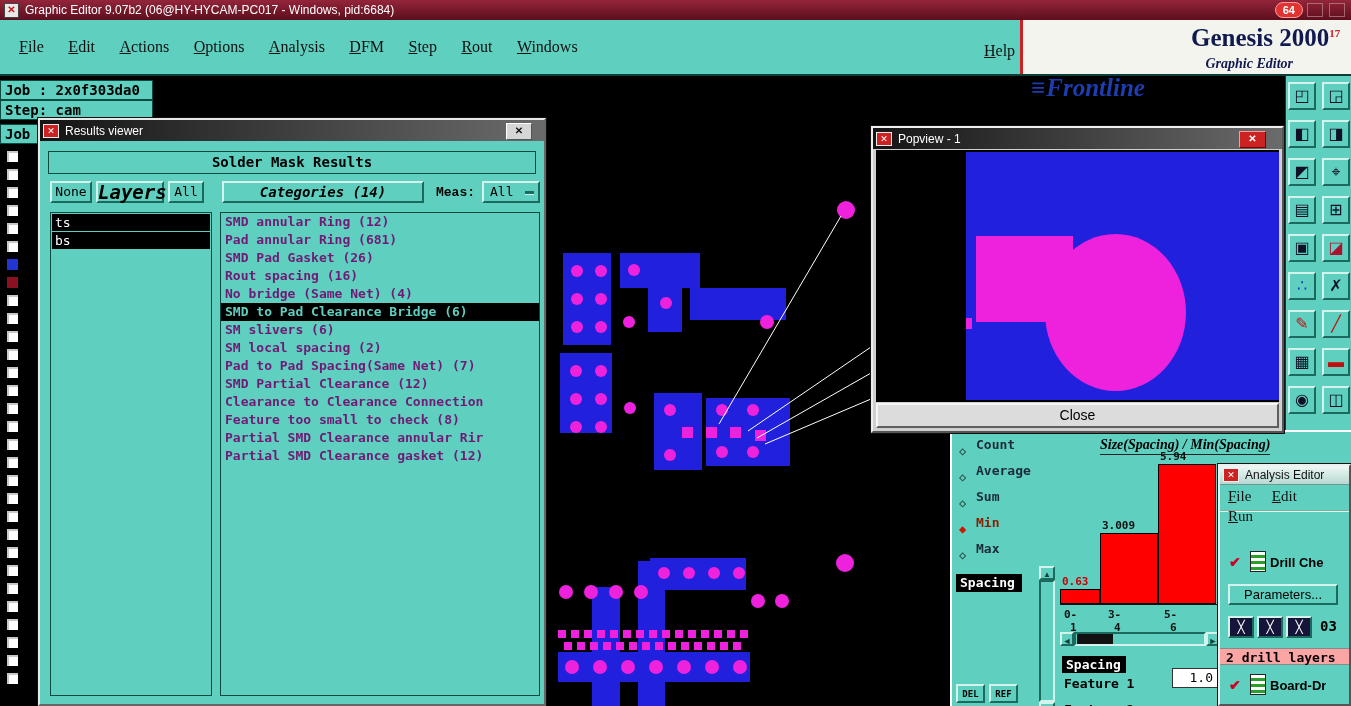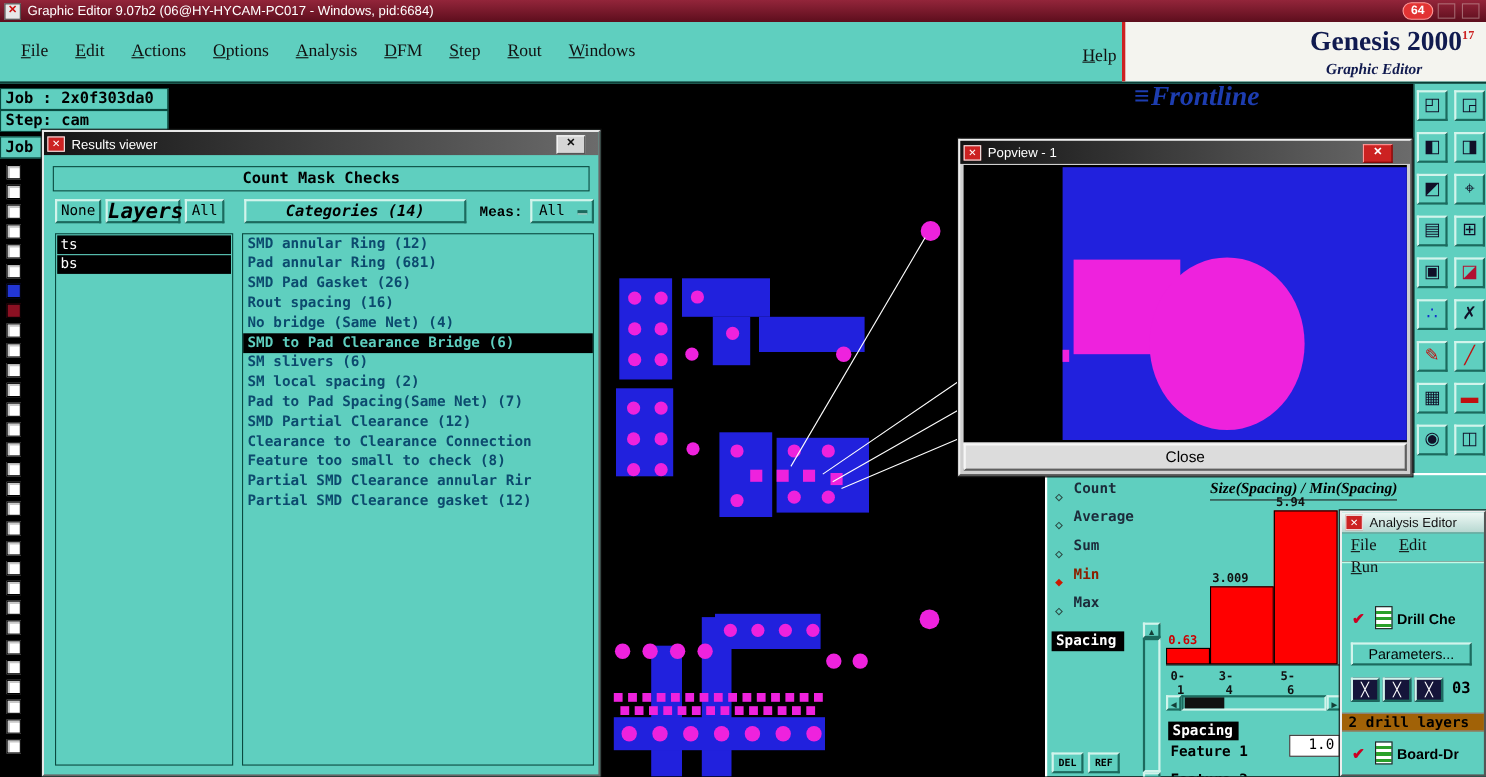--- a/index.html
+++ b/index.html
@@ -86,21 +86,21 @@
     font-family:"DejaVu Sans Mono",monospace;font-size:13px;line-height:18px;padding-left:6px;}
   #rv-meas-dd .dd-dash{position:absolute;right:4px;top:8px;width:9px;height:3px;
     background:#1c6a5e;border-bottom:1px solid #d2f4ec;}
   #rv-layer-list{position:absolute;left:10px;top:92px;width:162px;bottom:8px;
     border:1px solid #0a4a40;padding:1px;box-sizing:border-box;}
   .layer-row{height:17px;background:#000;color:#fff;font-family:"DejaVu Sans Mono",monospace;
     font-size:13px;line-height:17px;padding-left:3px;margin-bottom:1px;}
   #rv-cat-list{position:absolute;left:180px;top:92px;right:4px;bottom:8px;
     border:1px solid #0a4a40;overflow:hidden;box-sizing:border-box;}
   .cat-row{height:18px;line-height:18px;font-family:"DejaVu Sans Mono",monospace;
-    font-weight:bold;font-size:13px;color:#0c4a6e;padding-left:4px;white-space:nowrap;}
+    font-weight:bold;font-size:13px;color:#701a75;padding-left:4px;white-space:nowrap;}
   .cat-row.selected{background:#000;color:#5fcfbf;}
 
   
   #popview{position:absolute;left:871px;top:126px;width:413px;height:307px;z-index:7;
     background:#cfcfcf;border:2px solid;border-color:#eee #555 #555 #eee;
     outline:1px solid #111;box-sizing:border-box;}
   #pv-canvas{position:absolute;left:3px;right:3px;top:22px;height:252px;background:#000;overflow:hidden;}
   #pv-blue{position:absolute;left:90px;top:2px;right:0;bottom:2px;background:#2121dd;}
   #pv-mag-rect{position:absolute;left:100px;top:86px;width:97px;height:86px;background:#ee22dd;}
   #pv-mag-oval{position:absolute;left:169px;top:84px;width:141px;height:157px;
@@ -177,21 +177,21 @@
     repeating-linear-gradient(#fff 0 3px,#2aa02a 3px 6px);border:1px solid #222;}
   .cl-action-label{position:absolute;left:50px;font-weight:bold;font-size:13px;color:#000;
     white-space:nowrap;overflow:hidden;max-width:80px;}
   #cl-params{position:absolute;left:8px;top:118px;width:110px;height:21px;font-size:13px;
     line-height:17px;text-align:center;color:#000;}
   .dark-icon-btn{position:absolute;top:150px;width:26px;height:22px;background:#15153a;
     border:2px solid;border-color:#d2f4ec #1c6a5e #1c6a5e #d2f4ec;color:#fff;font-size:12px;
     line-height:18px;text-align:center;box-sizing:border-box;}
   #cl-stepno{position:absolute;left:100px;top:152px;font-family:"DejaVu Sans Mono",monospace;
     font-weight:bold;font-size:14px;color:#000;}
-  #cl-yellow{position:absolute;left:0;right:0;top:182px;height:17px;background:#a16207;
+  #cl-yellow{position:absolute;left:0;right:0;top:182px;height:17px;background:#fca5a5;
     font-family:"DejaVu Sans Mono",monospace;font-weight:bold;font-size:13px;line-height:17px;
     padding-left:6px;color:#000;box-sizing:border-box;border-top:1px solid #888;border-bottom:1px solid #888;}
 
   
   #right-toolbar{position:absolute;left:1285px;top:76px;width:66px;height:354px;z-index:3;
     background:#5fcfbf;border-left:1px solid #0c3f37;box-sizing:border-box;}
   #right-toolbar .grid{display:grid;grid-template-columns:repeat(2,28px);gap:10px 6px;padding:6px 0 0 2px;}
   .tb-btn{width:28px;height:28px;background:#5fcfbf;border:2px solid;
     border-color:#d2f4ec #1c6a5e #1c6a5e #d2f4ec;box-sizing:border-box;
     display:flex;align-items:center;justify-content:center;}
@@ -428,21 +428,21 @@
       </div>
     </div>
 </div>
 
 <div id="results">
   <div class="dlg-titlebar">
     <span class="dlg-icon">✕</span>
     <span>Results viewer</span>
     <span class="dlg-close">✕</span>
   </div>
-  <div id="rv-header">Count Mask Checks</div>
+  <div id="rv-header">Solder Mask Results</div>
   <div class="rv-btn raised" id="rv-none">None</div>
   <div class="rv-btn raised" id="rv-layers">Layers</div>
   <div class="rv-btn raised" id="rv-all">All</div>
   <div id="rv-cats-hdr" class="raised">Categories (14)</div>
   <div id="rv-meas-label">Meas:</div>
   <div id="rv-meas-dd" class="raised">
     <span>All</span>
     <span class="dd-dash"></span>
   </div>
   <div id="rv-layer-list">

